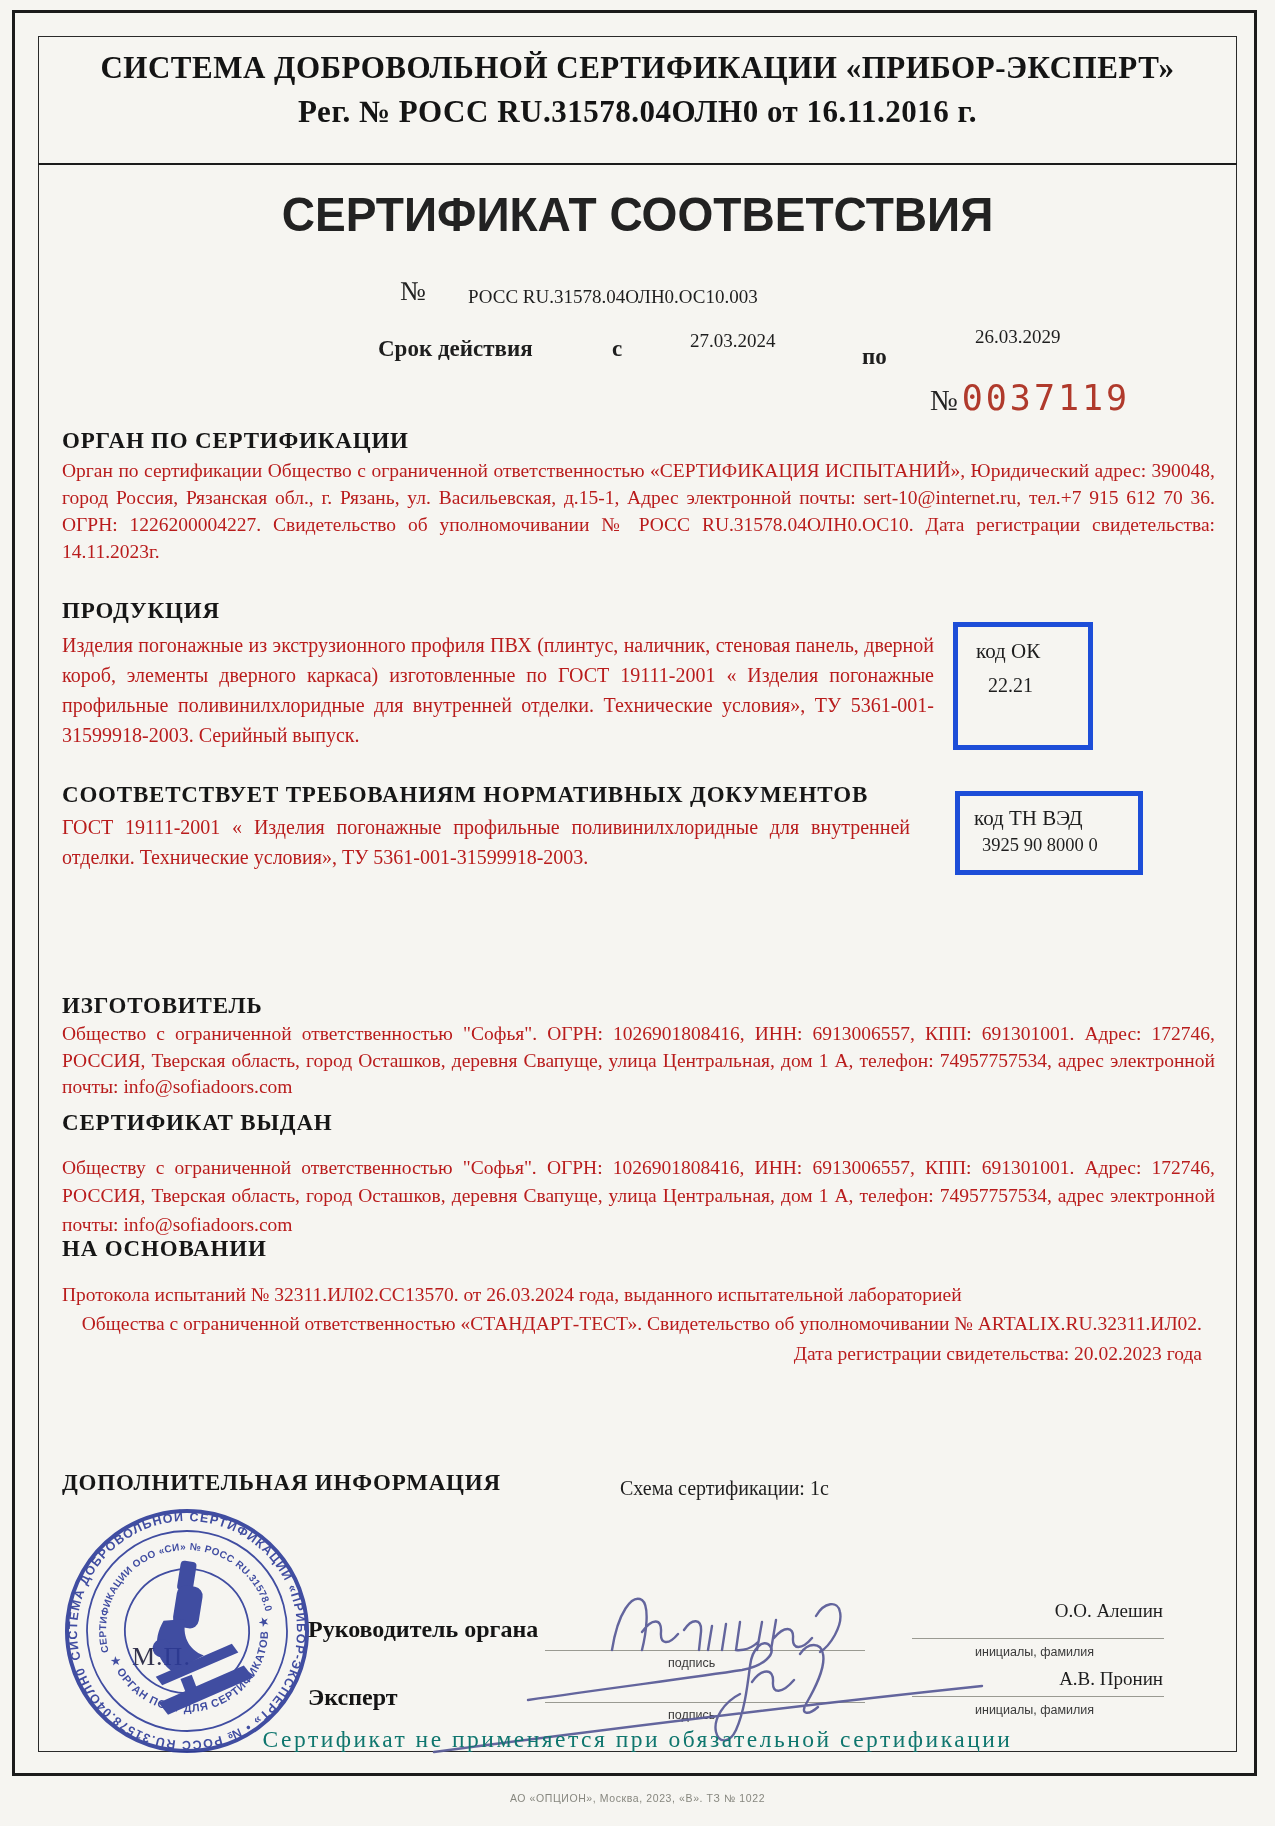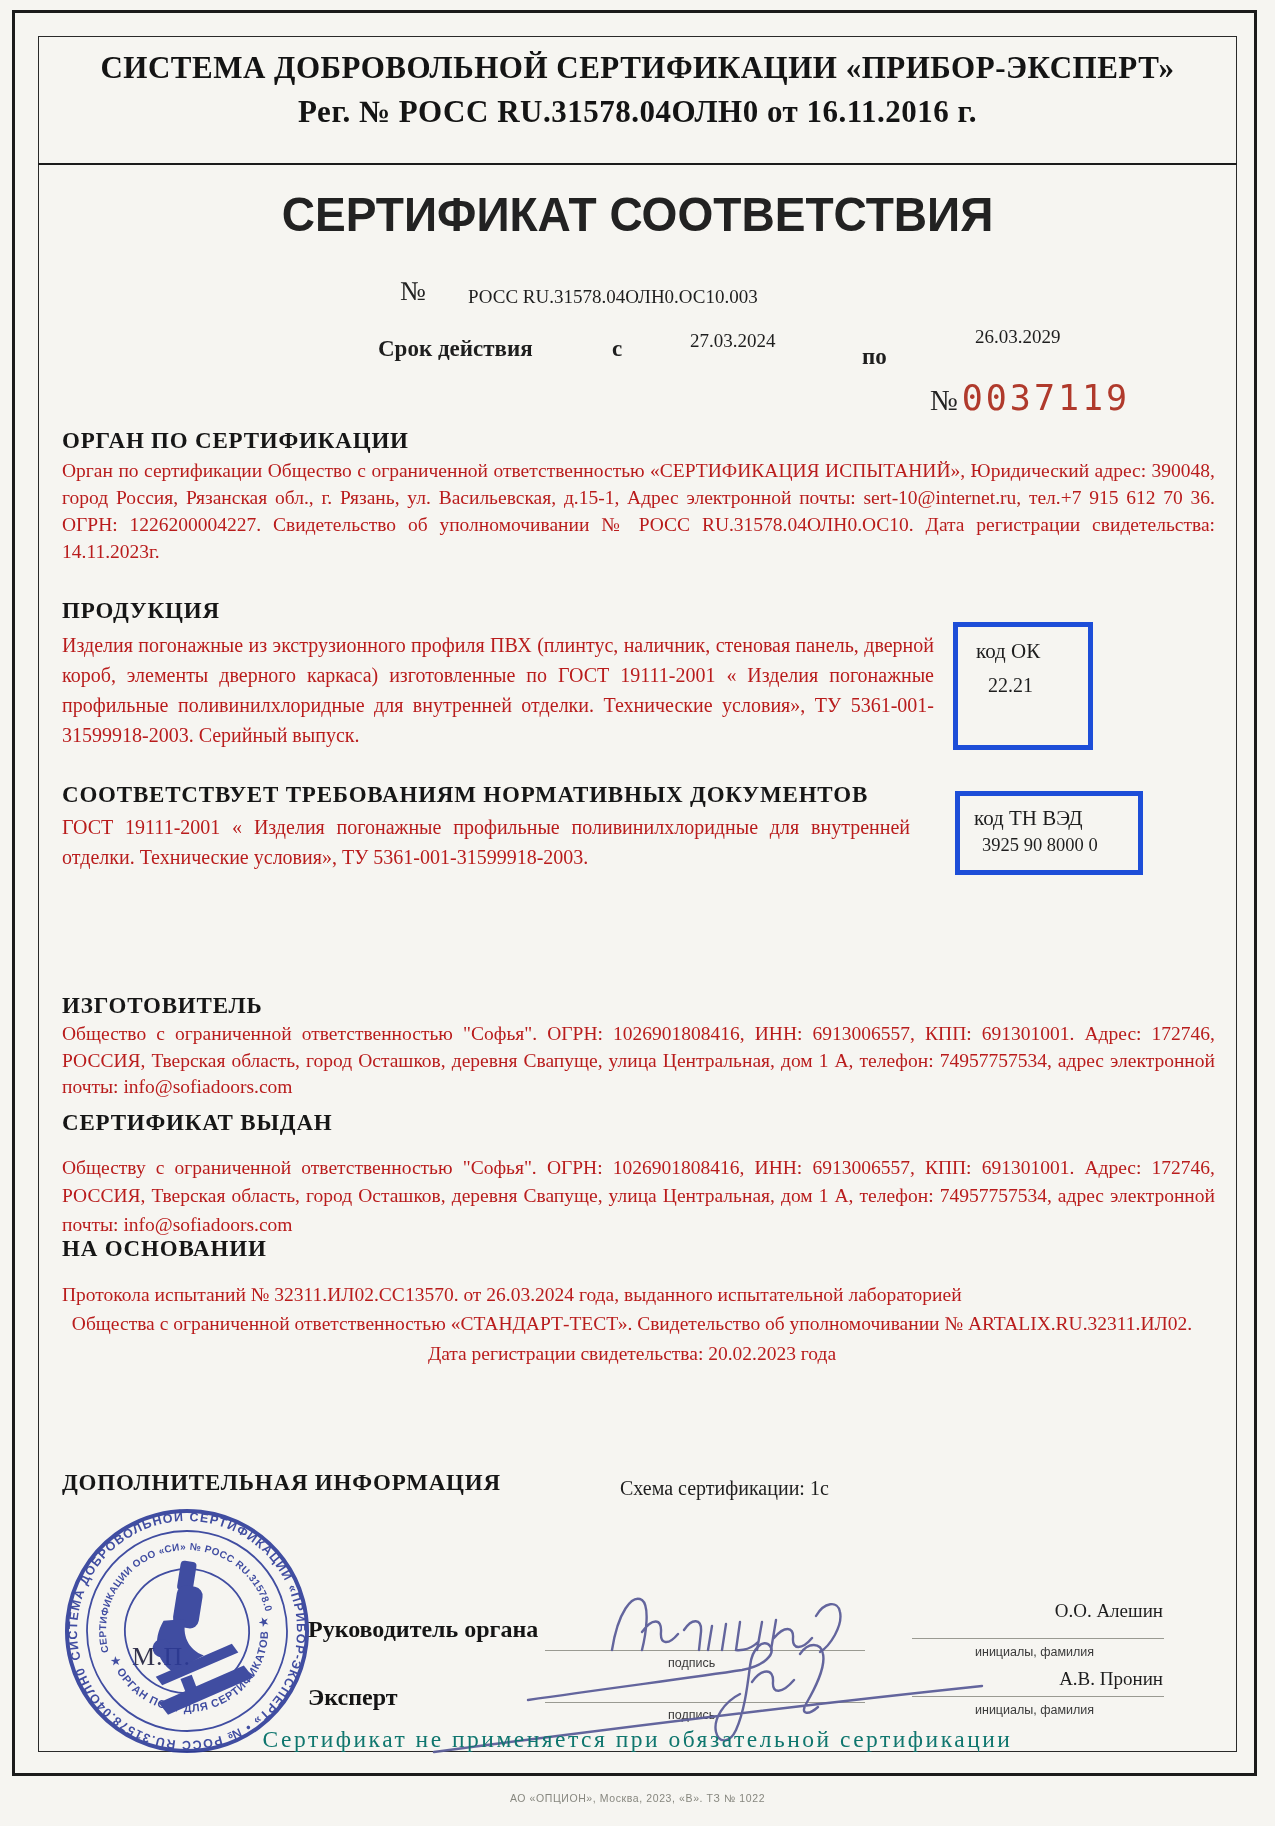--- a/index.html
+++ b/index.html
@@ -97,21 +97,21 @@
   </div>
 
   <div class="section" style="top:1110px;width:1153px;">
     <div class="sec-h">СЕРТИФИКАТ ВЫДАН</div>
     <div class="sec-p" style="margin-top:18px;line-height:1.45;">Обществу с ограниченной ответственностью "Софья". ОГРН: 1026901808416, ИНН: 6913006557, КПП: 691301001. Адрес: 172746, РОССИЯ, Тверская область, город Осташков, деревня Свапуще, улица Центральная, дом 1 А, телефон: 74957757534, адрес электронной почты: info@sofiadoors.com</div>
   </div>
 
   <div class="section" style="top:1236px;width:1140px;">
     <div class="sec-h">НА ОСНОВАНИИ</div>
     <div class="sec-p" style="margin-top:18px;line-height:1.5;text-align:left;">Протокола испытаний № 32311.ИЛ02.СС13570. от 26.03.2024 года, выданного испытательной лабораторией</div>
-    <div class="sec-p" style="margin-top:0;line-height:1.5;text-align:center;">Общества с ограниченной ответственностью «СТАНДАРТ-ТЕСТ». Свидетельство об уполномочивании № ARTALIX.RU.32311.ИЛ02. Дата регистрации свидетельства: 20.02.2023 года</div>
+    <div class="sec-p" style="margin-top:0;line-height:1.5;text-align:right;">Общества с ограниченной ответственностью «СТАНДАРТ-ТЕСТ». Свидетельство об уполномочивании № ARTALIX.RU.32311.ИЛ02. Дата регистрации свидетельства: 20.02.2023 года</div>
   </div>
 
   <div class="section" style="top:1470px;">
     <span class="sec-h">ДОПОЛНИТЕЛЬНАЯ ИНФОРМАЦИЯ</span>
   </div>
   <div class="abs scheme" style="left:620px;top:1477px;">Схема сертификации: 1с</div>
 
   <div class="abs mp" style="left:132px;top:1642px;">М.П.</div>
 
   <svg class="stamp" width="280" height="280" viewBox="0 0 280 280">

